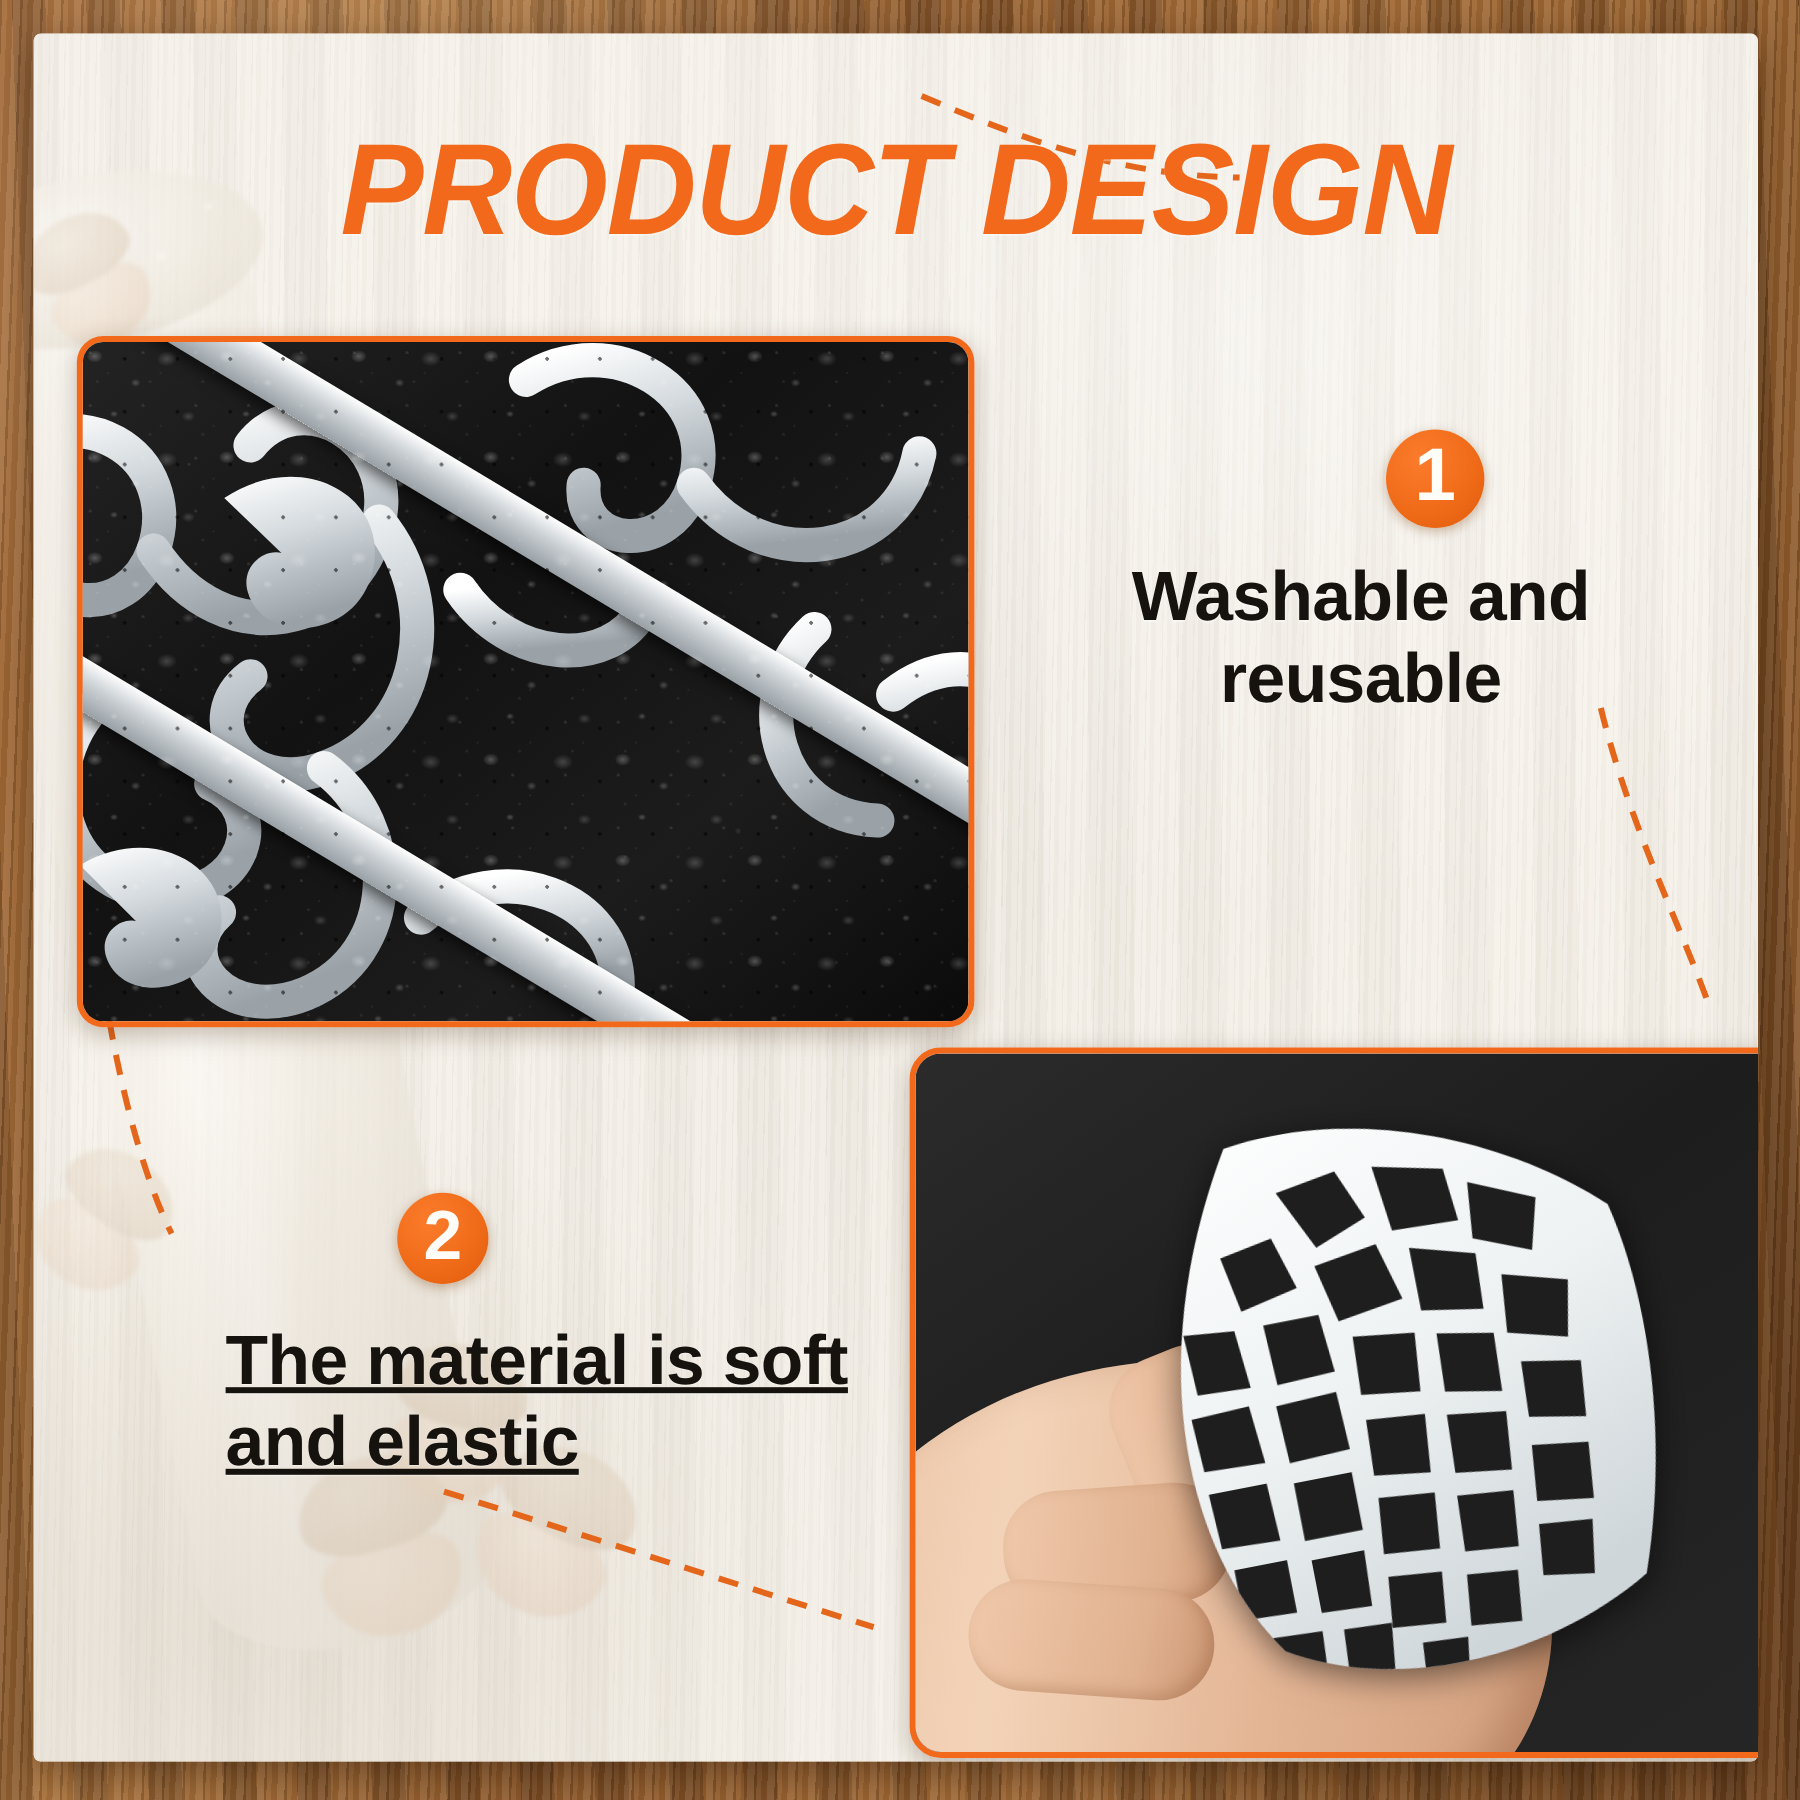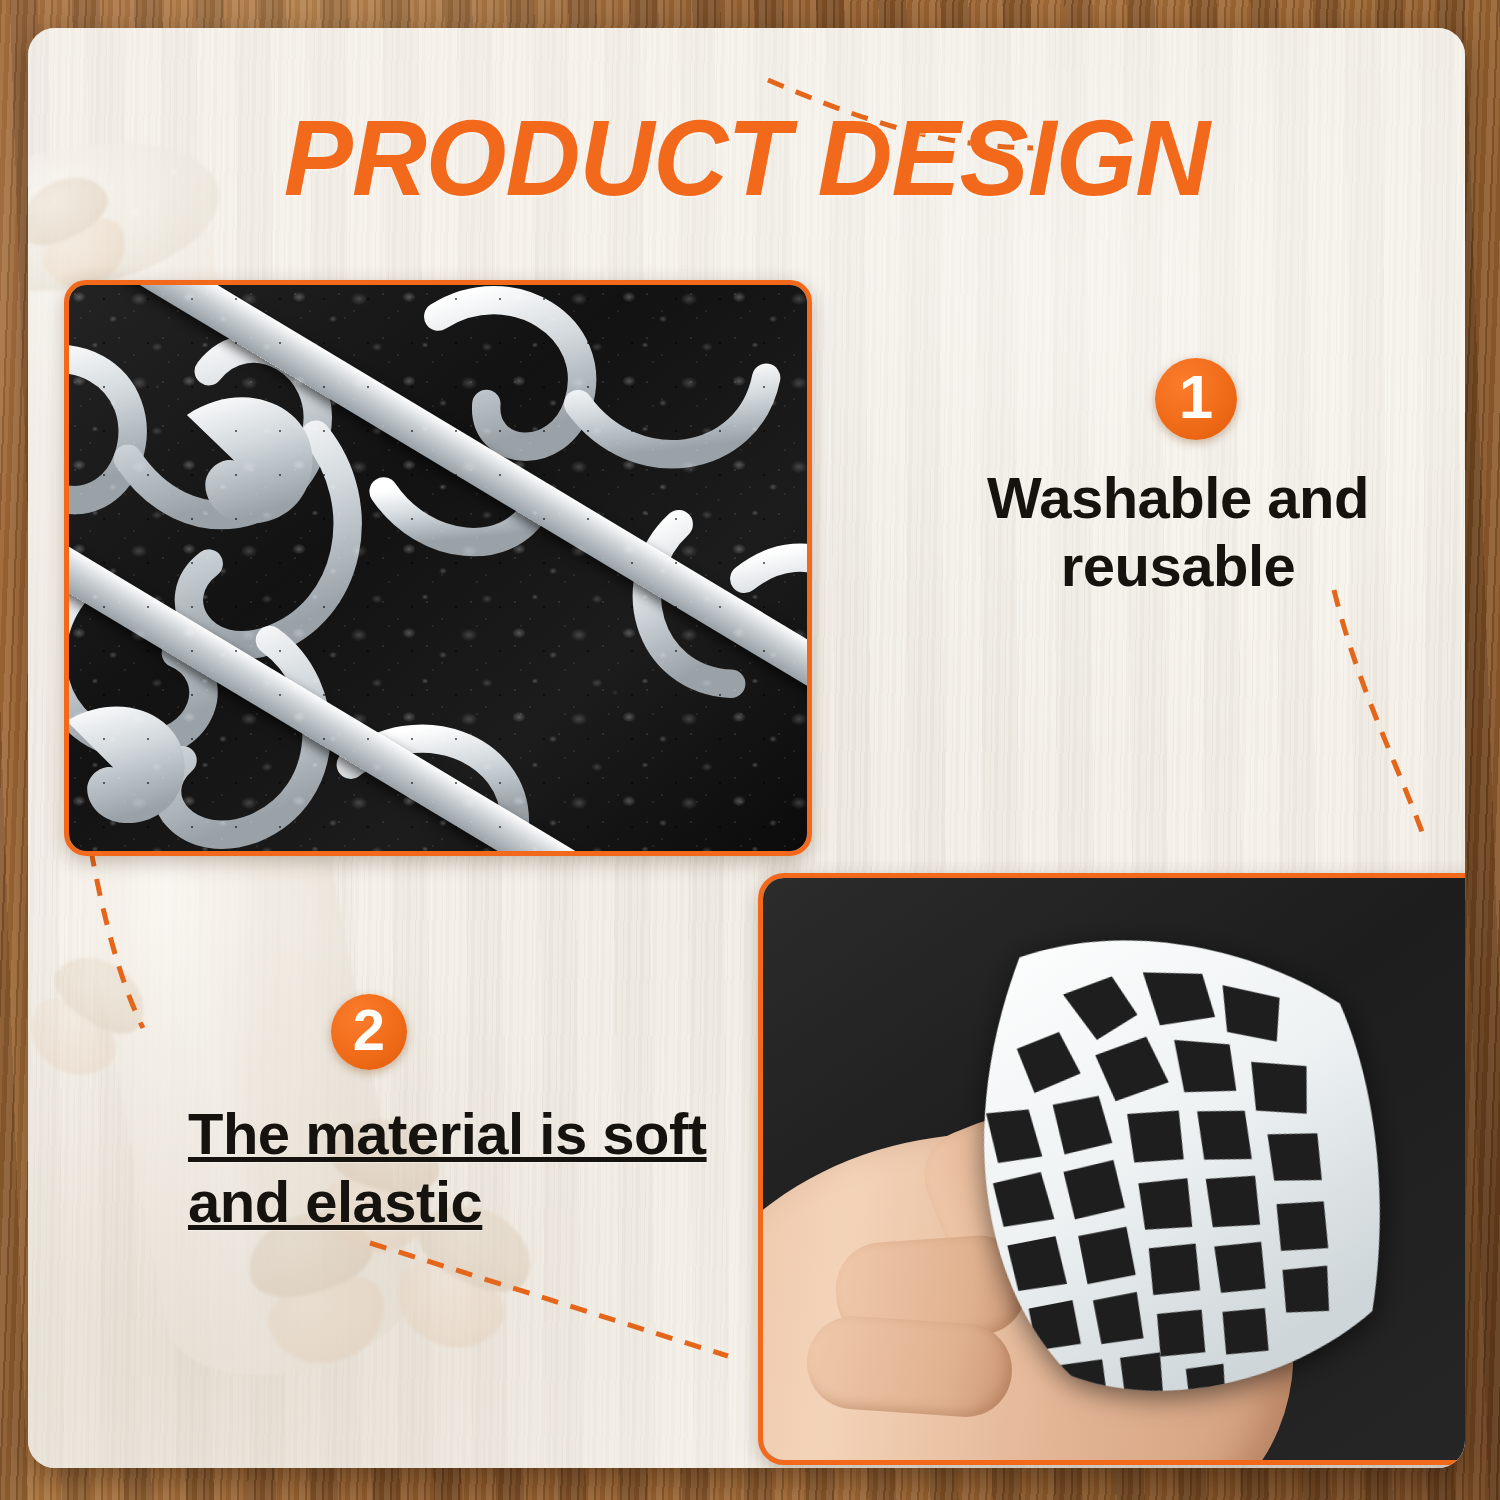--- a/index.html
+++ b/index.html
@@ -28,21 +28,21 @@
   .wood:after{
     content:"";position:absolute;inset:0;
     background:
       radial-gradient(ellipse 60% 40% at 18% 12%, rgba(255,225,185,.22), transparent 70%),
       radial-gradient(ellipse 50% 45% at 85% 88%, rgba(40,18,4,.30), transparent 72%);
   }
 
   
   .card{
     position:absolute;left:28px;top:28px;width:1437px;height:1440px;
-    border-radius:27px;overflow:hidden;
+    border-radius:6px;overflow:hidden;
     background:linear-gradient(115deg,#f0ece4 0%,#f5f1e9 25%,#eae5dc 50%,#f3efe6 75%,#e9e3d9 100%);
     box-shadow:0 10px 34px rgba(40,20,5,.45);
   }
   
   .card-grain{
     position:absolute;inset:0;
     background:
       repeating-linear-gradient(91deg,
         rgba(150,135,115,.10) 0px, rgba(150,135,115,.10) 1px,
         rgba(255,255,255,.22) 1px, rgba(255,255,255,.22) 4px,
@@ -219,21 +219,21 @@
   #badge-1{left:1127px;top:330px;width:82px;height:82px;font-size:62px;}
   #badge-2{left:303px;top:966px;width:76px;height:76px;font-size:58px;}
   .badge span{transform:translateY(-3px);}
 
   
   .caption{
     position:absolute;color:#16130f;font-weight:bold;
     line-height:1.18;letter-spacing:-.5px;
     text-shadow:0 1px 0 rgba(255,255,255,.45);
   }
-  #caption-1{left:860px;top:436px;width:580px;font-size:58px;text-align:center;}
+  #caption-1{left:816px;top:436px;width:580px;font-size:58px;text-align:center;}
   #caption-2{left:160px;top:1072px;width:560px;font-size:58px;text-align:left;text-decoration:underline;}
 
   
   .connectors{position:absolute;inset:0;pointer-events:none;}
   .connectors path{
     fill:none;stroke:#e4661b;stroke-width:5;
     stroke-dasharray:17 13;stroke-linecap:butt;
   }
 </style>
 </head>

